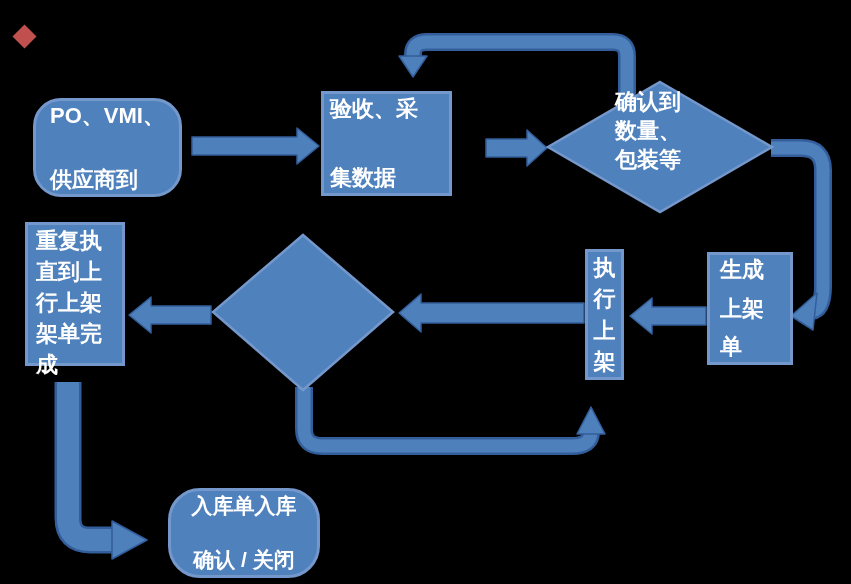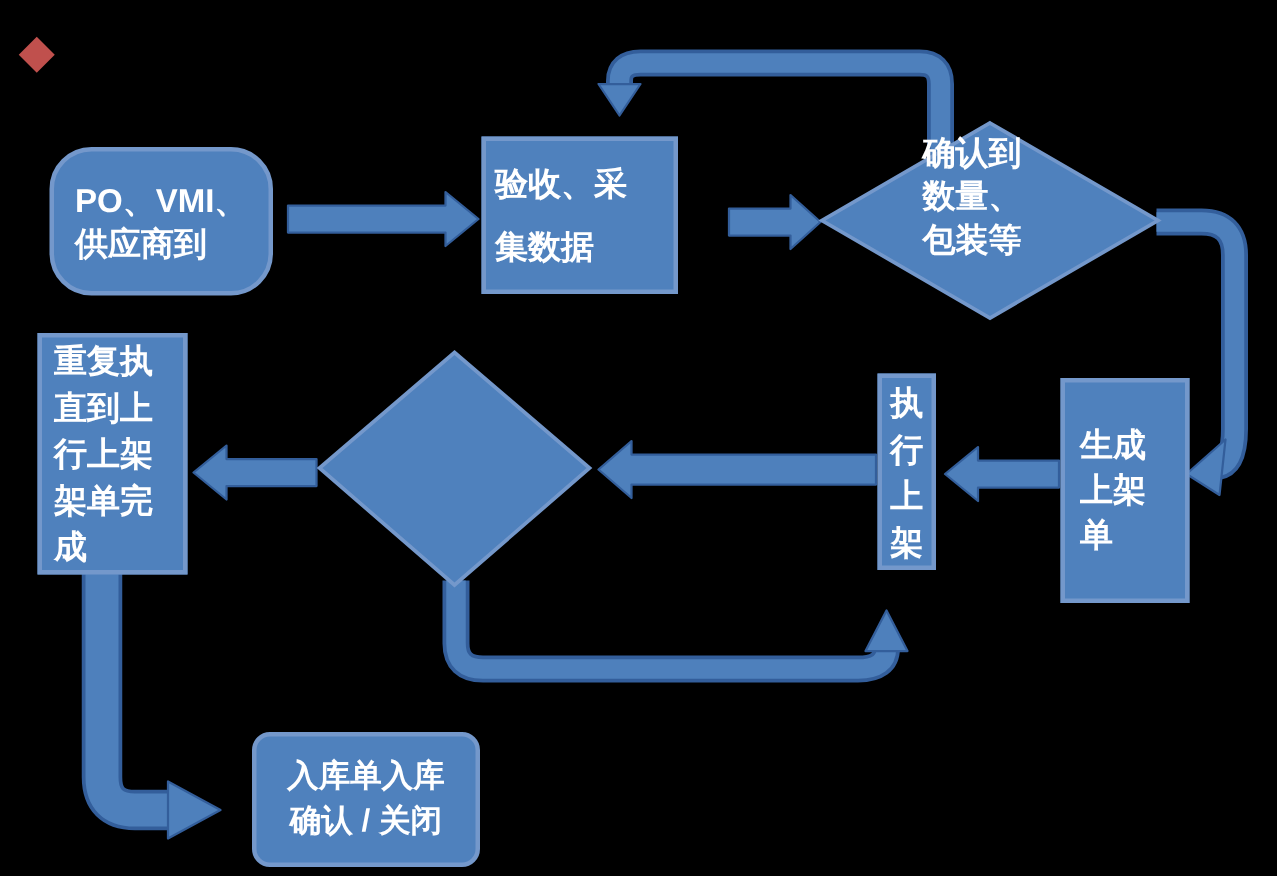--- a/index.html
+++ b/index.html
@@ -13,30 +13,30 @@
   .diamond{fill:var(--shape-fill,#4f81bd);stroke:var(--shape-border,#7498cb);stroke-width:2.5;}
   .barrow{fill:var(--arrow-fill,#4e80bc);stroke:var(--arrow-border,#335e9b);stroke-width:1.5;stroke-linejoin:round;}
   .eo{fill:none;stroke:var(--arrow-border,#335e9b);stroke-linejoin:round;stroke-linecap:butt;}
   .ei{fill:none;stroke:var(--arrow-fill,#4e80bc);stroke-linejoin:round;stroke-linecap:butt;}
   
   .node{
     position:absolute;box-sizing:border-box;
     background:var(--shape-fill,#4f81bd);
     border:3px solid var(--shape-border,#7498cb);
     color:var(--text-color,#fff);font-weight:bold;
-    display:flex;flex-direction:column;justify-content:center;
+    display:flex;flex-direction:column;justify-content:space-between;
   }
   .node span,.dtext span{display:block;}
   .dtext{position:absolute;color:var(--text-color,#fff);font-weight:bold;text-align:center;}
   #node-po{left:33px;top:98px;width:149px;height:99px;border-radius:28px;padding-left:14px;font-size:22px;line-height:29px;}
   #node-receive{left:321px;top:91px;width:131px;height:105px;padding-left:6px;font-size:22px;line-height:30px;gap:12px;}
-  #node-generate{left:707px;top:252px;width:86px;height:150px;padding-left:10px;font-size:22px;line-height:30px;}
+  #node-generate{left:707px;top:252px;width:86px;height:113px;padding-left:10px;font-size:22px;line-height:30px;}
   #node-execute{left:585px;top:249px;width:39px;height:131px;text-align:center;font-size:22px;line-height:31px;}
-  #node-repeat{left:25px;top:222px;width:100px;height:161px;padding-left:8px;font-size:22px;line-height:31px;}
-  #node-inbound{left:168px;top:488px;width:152px;height:90px;border-radius:12px;text-align:center;font-size:21px;line-height:30px;}
+  #node-repeat{left:25px;top:222px;width:100px;height:144px;padding-left:8px;font-size:22px;line-height:31px;}
+  #node-inbound{left:168px;top:488px;width:152px;height:90px;border-radius:32px;text-align:center;font-size:21px;line-height:30px;}
   #text-d1{left:563px;top:87px;width:170px;font-size:22px;line-height:29px;}
   #text-d2{left:223px;top:259px;width:160px;font-size:21px;line-height:27px;}
   .red-diamond{
     position:absolute;left:16px;top:28px;width:17px;height:17px;
     background:var(--marker-color,#c0504d);transform:rotate(45deg);
   }
 </style>
 </head>
 <body>
 

